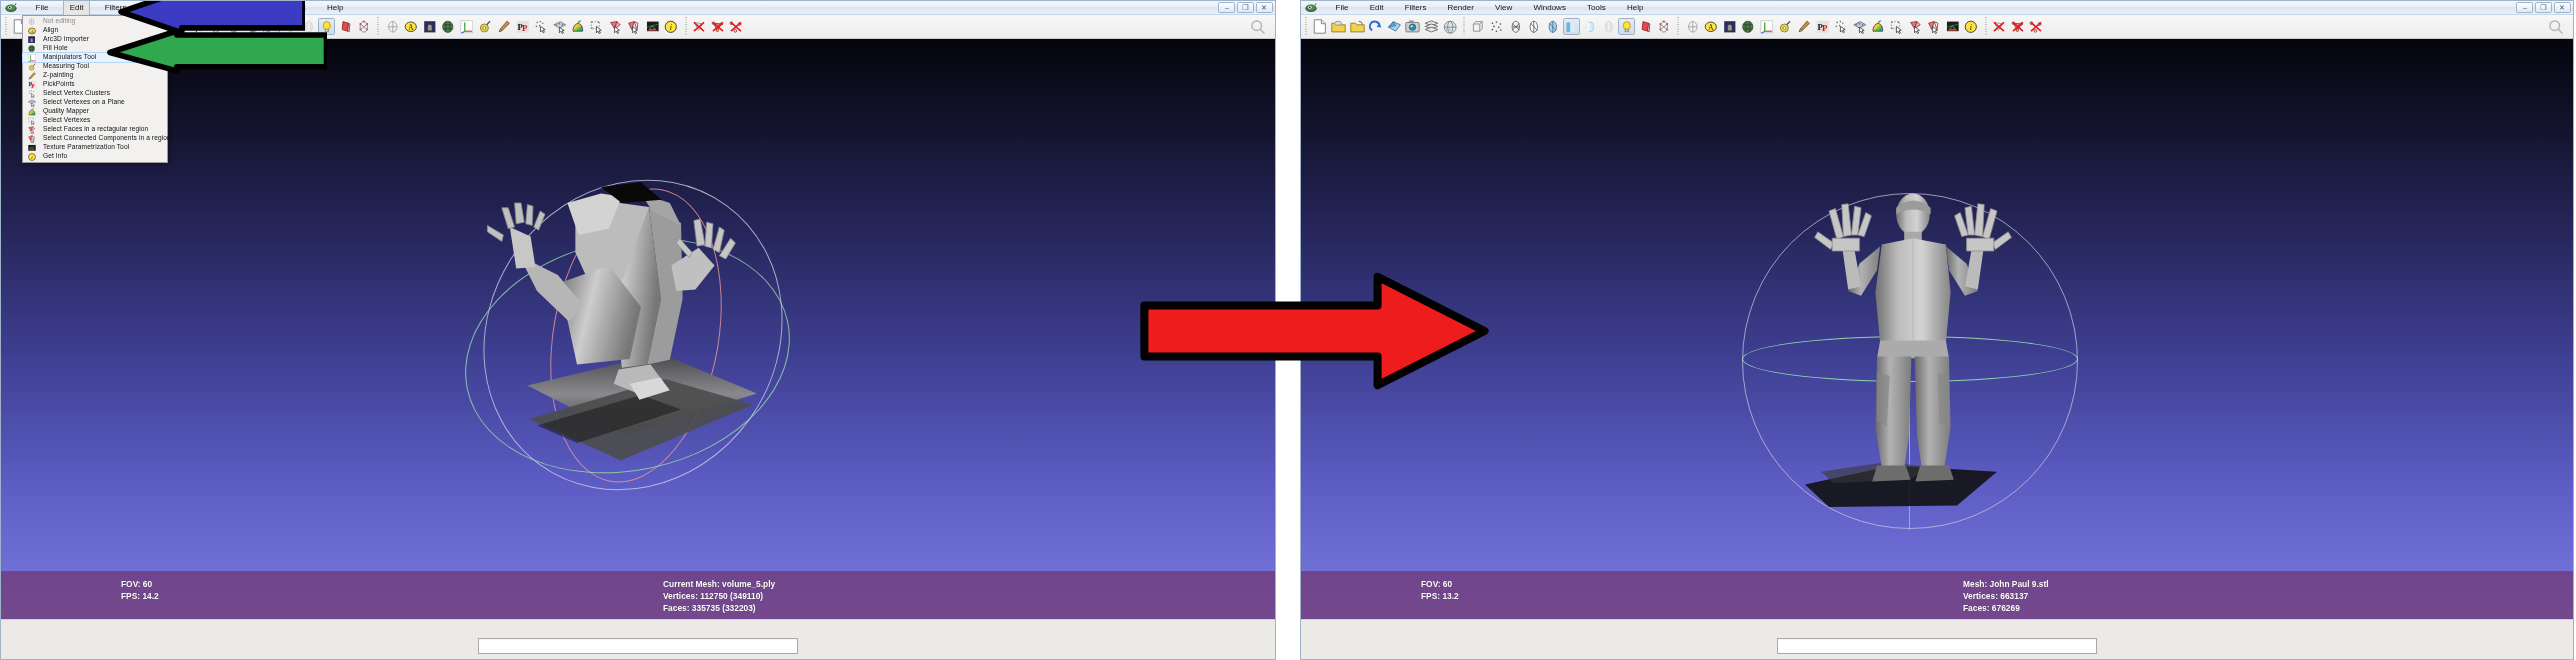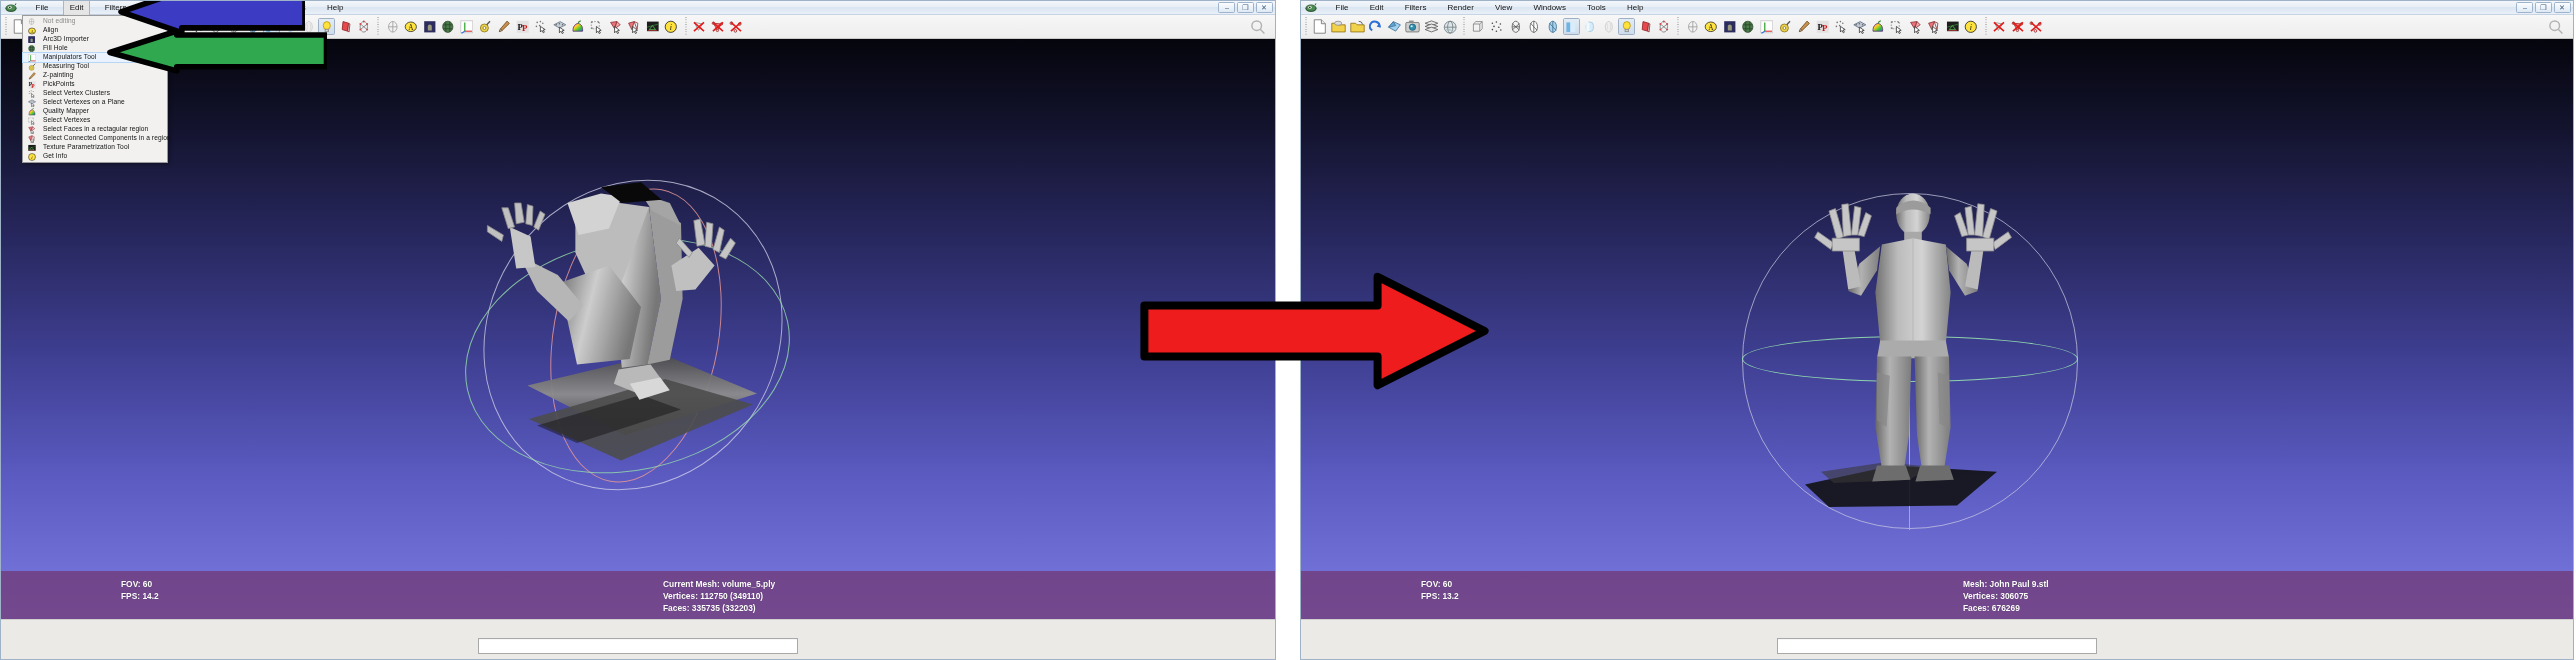--- a/index.html
+++ b/index.html
@@ -1183,21 +1183,21 @@
           </div>
           <div class="st-row">
             <span>FPS:  13.2</span>
           </div>
         </div>
         <div class="st-col st-right">
           <div class="st-row">
             <span>Mesh: John Paul 9.stl</span>
           </div>
           <div class="st-row">
-            <span>Vertices: 306075</span>
+            <span>Vertices: 663137</span>
           </div>
           <div class="st-row">
             <span>Faces: 676269</span>
           </div>
         </div>
       </div>
     </div>
 
     <div class="bottombar">
       <div class="progressbox"></div>

